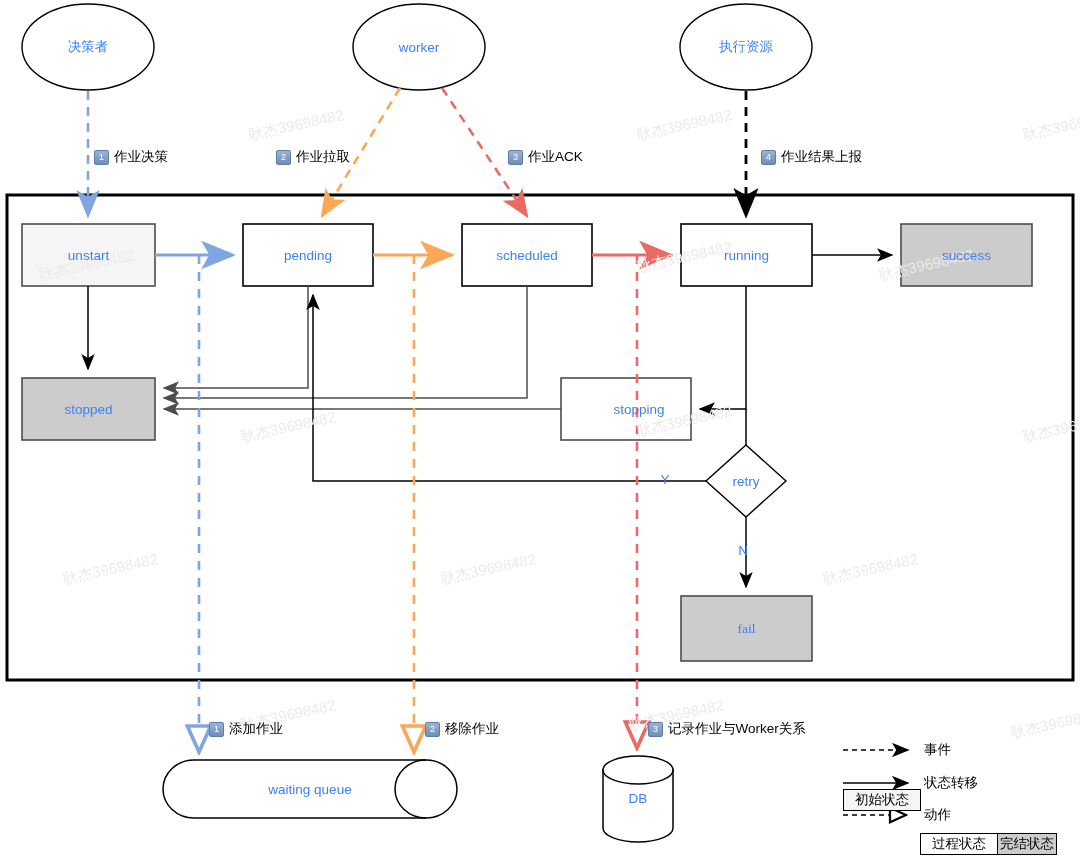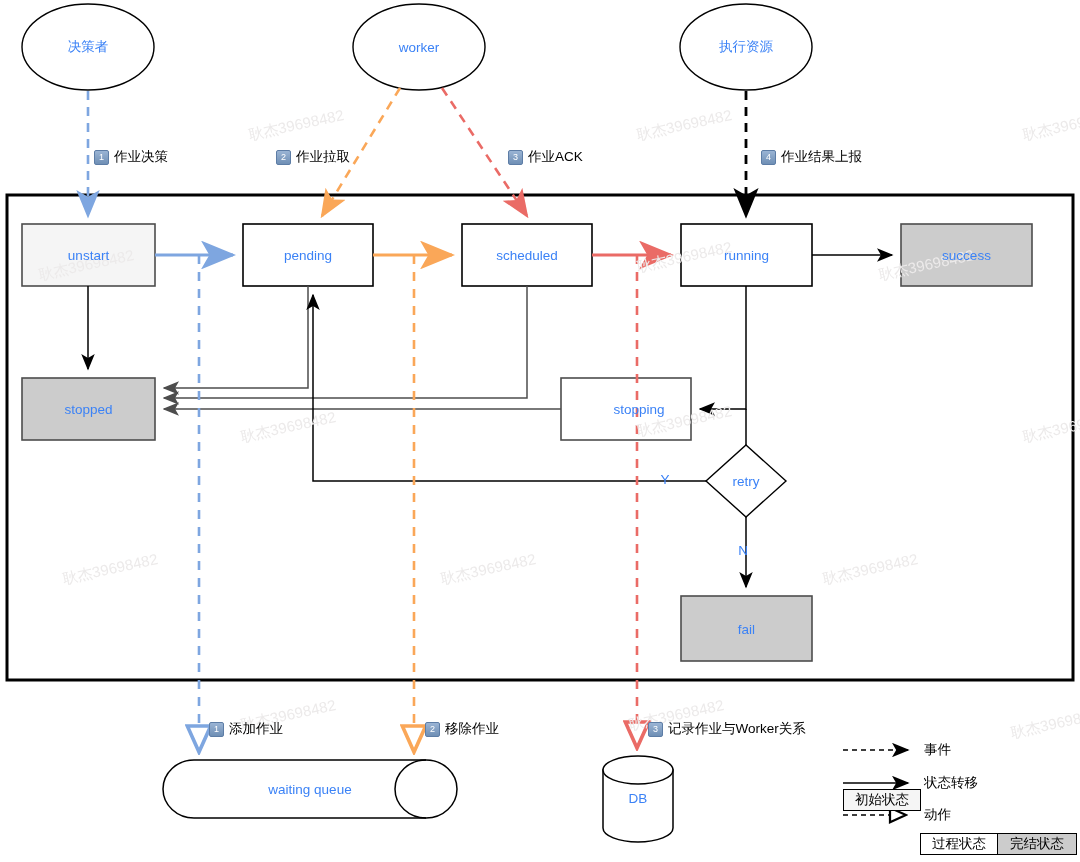--- a/index.html
+++ b/index.html
@@ -136,21 +136,21 @@
   <div class="nodetext" style="left:353px;top:36px;width:132px;height:22px;">worker</div>
   <div class="nodetext" style="left:680px;top:36px;width:132px;height:22px;">执行资源</div>
 
   <div class="nodetext" style="left:22px;top:244px;width:133px;height:22px;">unstart</div>
   <div class="nodetext" style="left:243px;top:244px;width:130px;height:22px;">pending</div>
   <div class="nodetext" style="left:462px;top:244px;width:130px;height:22px;">scheduled</div>
   <div class="nodetext" style="left:681px;top:244px;width:131px;height:22px;">running</div>
   <div class="nodetext" style="left:901px;top:244px;width:131px;height:22px;">success</div>
   <div class="nodetext" style="left:22px;top:398px;width:133px;height:22px;">stopped</div>
   <div class="nodetext" style="left:574px;top:398px;width:130px;height:22px;">stopping</div>
-  <div class="nodetext" style="left:681px;top:618px;width:131px;height:22px;">fail</div>
+  <div class="nodetext" style="left:681px;top:618px;width:131px;height:22px;font-family:Liberation Serif, serif;">fail</div>
 
   <div class="nodetext" style="left:706px;top:470px;width:80px;height:22px;">retry</div>
   <div class="nodetext" style="left:657px;top:470px;width:16px;height:18px;">Y</div>
   <div class="nodetext" style="left:735px;top:541px;width:16px;height:18px;">N</div>
 
   <div class="nodetext" style="left:194px;top:778px;width:232px;height:22px;">waiting queue</div>
   <div class="nodetext" style="left:603px;top:788px;width:70px;height:20px;">DB</div>
 
   <div class="lbl" style="left:94px;top:148px;">
     <span class="badge">1</span>
@@ -181,15 +181,15 @@
     <span class="badge">3</span>
     <span>记录作业与Worker关系</span>
   </div>
 
   <div class="legend-label" style="left:924px;top:741px;">事件</div>
   <div class="legend-label" style="left:924px;top:774px;">状态转移</div>
   <div class="legend-label" style="left:924px;top:806px;">动作</div>
 
   <div class="statechip" style="left:843px;top:789px;width:78px;background:#f5f5f5;">初始状态</div>
   <div class="statechip" style="left:920px;top:833px;width:78px;background:#ffffff;">过程状态</div>
-  <div class="statechip" style="left:997px;top:833px;width:80px;background:#cccccc;">完结状态</div>
+  <div class="statechip" style="left:997px;top:833px;width:60px;background:#cccccc;">完结状态</div>
 
 </div>
 
 </body></html>

